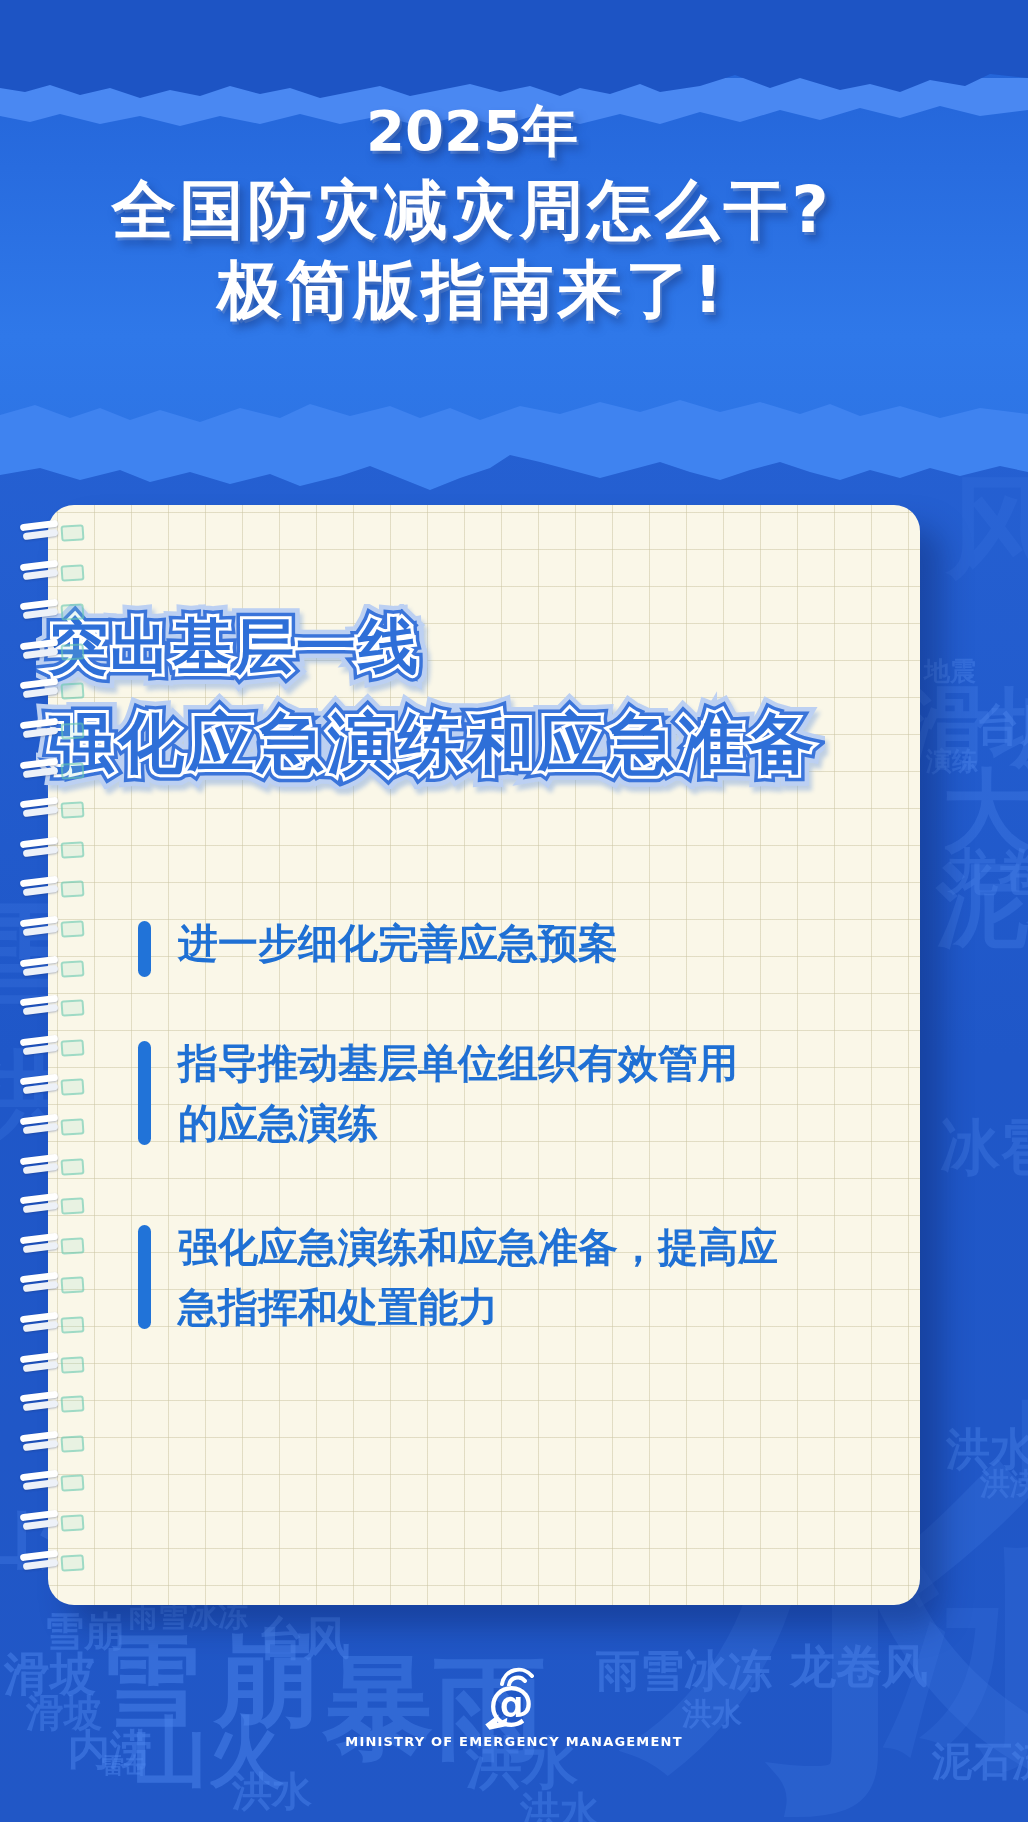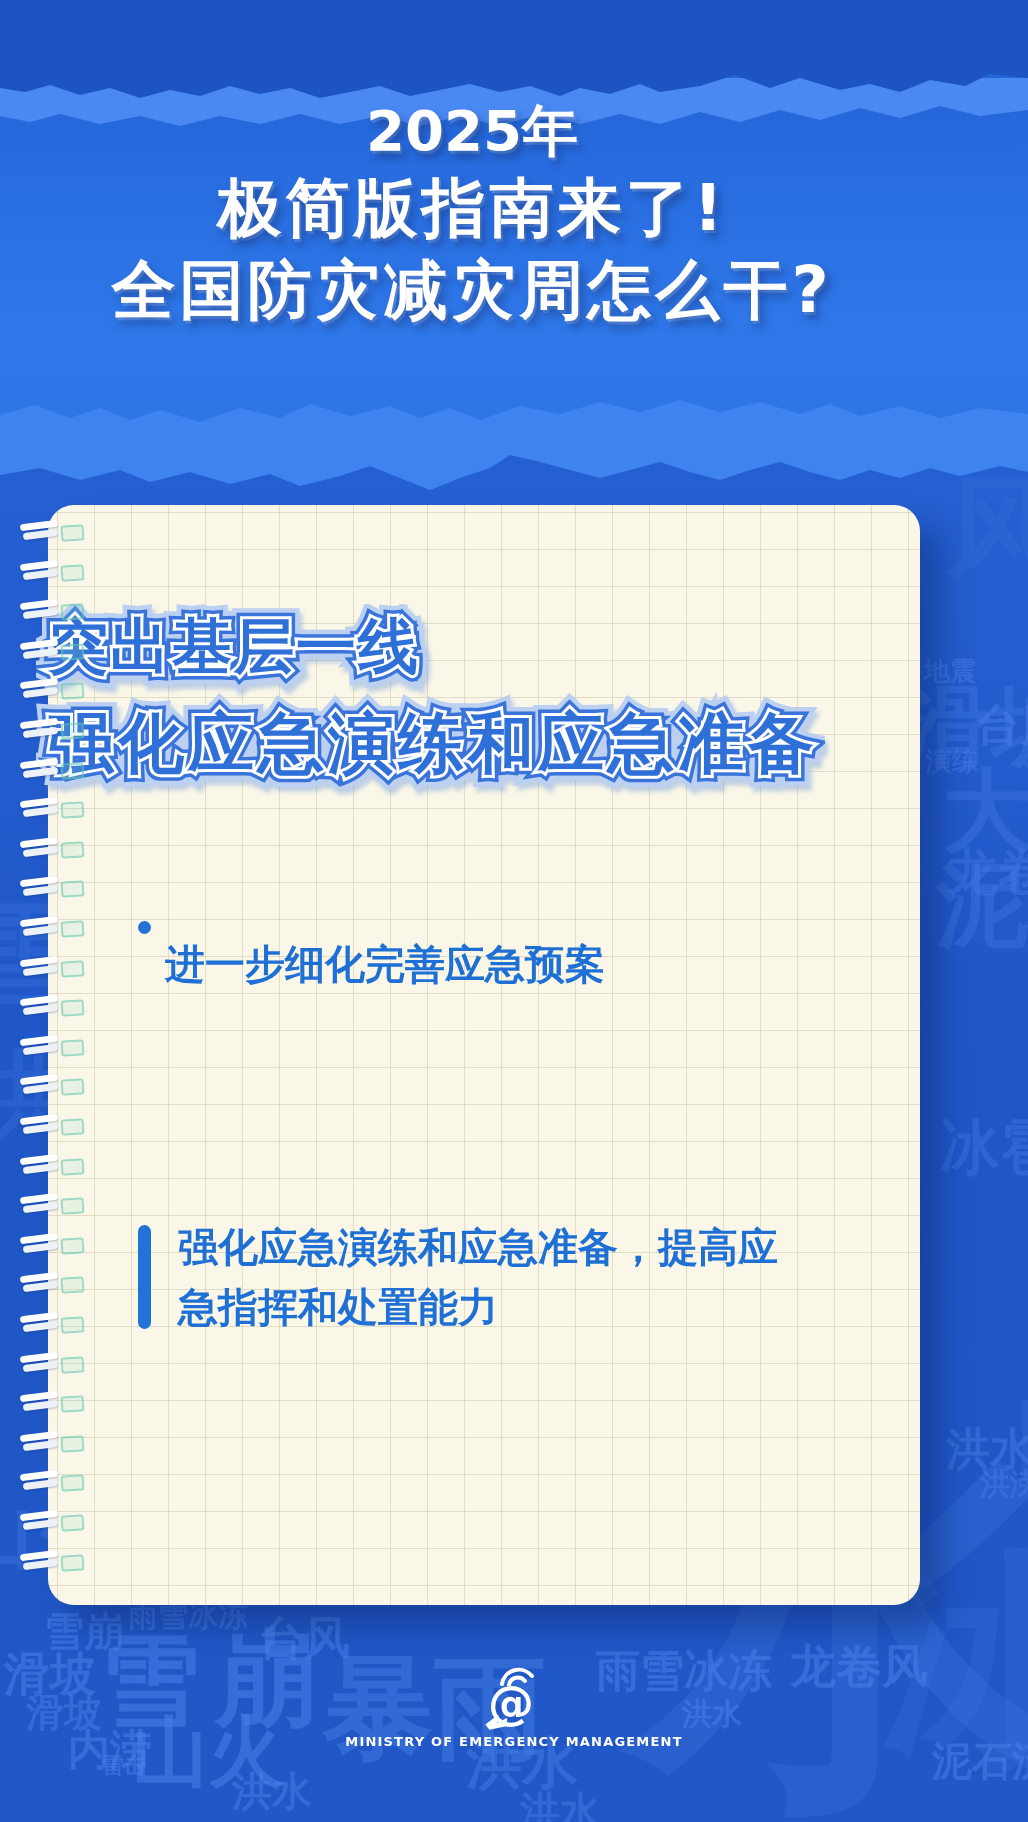--- a/index.html
+++ b/index.html
@@ -45,21 +45,21 @@
   .h2{height:90px;margin-top:12px;}
   .hl{position:absolute;left:0;right:0;top:0;font-weight:900;}
   .h1 .hl{font-size:60px;line-height:82px;letter-spacing:2px;}
   .h2 .hl{font-size:66px;line-height:90px;letter-spacing:4px;}
   .o1{-webkit-text-stroke:22px #bcd0f2;color:#bcd0f2;}
   .o2{-webkit-text-stroke:13px #3a74da;color:#3a74da;}
   .o3{-webkit-text-stroke:6px #ffffff;color:#ffffff;}
   .o4{color:#2e6fd8;}
   
   .bullet{position:absolute;left:90px;display:flex;align-items:flex-start;}
-  .b1{top:408px;flex-direction:column;}
+  .b1{top:408px;}
   .b2{top:528px;}
   .b3{top:712px;}
   .bullet .bar{flex:0 0 13px;width:13px;border-radius:7px;background:#2173d8;margin-top:8px;}
   .b1 .bar{height:56px;}
   .b2 .bar,.b3 .bar{height:104px;}
   .bullet .btxt{margin-left:27px;font-size:40px;line-height:60px;font-weight:900;
     color:#1f70d4;white-space:pre-line;}
   
   #rings{position:absolute;left:0;top:0;width:1028px;height:1822px;z-index:6;pointer-events:none;}
   .ring{position:absolute;left:20px;width:64px;height:24px;}
@@ -124,22 +124,22 @@
       <span class="wm" style="left: -34px; top: 896px; font-size: 110px; opacity: 0.22;">雪</span>
       <span class="wm" style="left: -28px; top: 1046px; font-size: 92px; opacity: 0.2;">洪</span>
       <span class="wm" style="left: 630px; top: 1370px; font-size: 440px; opacity: 0.2;">水</span>
       <span class="wm" style="left: 880px; top: 1540px; font-size: 230px; opacity: 0.16;">冰</span>
       <span class="wm" style="left: 996px; top: 1340px; font-size: 300px; opacity: 0.18;">雪</span>
       <span class="wm" style="left: 946px; top: 470px; font-size: 110px; opacity: 0.15;">风</span>
     </div>
 
   <div class="title-block">
     <div class="t-line t1">2025年</div>
+    <div class="t-line t2">全国防灾减灾周怎么干?</div>
     <div class="t-line t3">极简版指南来了!</div>
-    <div class="t-line t2">全国防灾减灾周怎么干?</div>
   </div>
 
   <div class="card">
     <div class="card-heading">
       <div class="h-line h1">
         <span class="hl o1">突出基层一线</span>
         <span class="hl o2">突出基层一线</span>
         <span class="hl o3">突出基层一线</span>
         <span class="hl o4">突出基层一线</span>
       </div>
@@ -147,20 +147,25 @@
         <span class="hl o1">强化应急演练和应急准备</span>
         <span class="hl o2">强化应急演练和应急准备</span>
         <span class="hl o3">强化应急演练和应急准备</span>
         <span class="hl o4">强化应急演练和应急准备</span>
       </div>
     </div>
 
     <div class="bullet b1">
       <span class="bar"></span>
       <span class="btxt">进一步细化完善应急预案</span>
+    </div>
+    <div class="bullet b2">
+      <span class="bar"></span>
+      <span class="btxt">指导推动基层单位组织有效管用
+的应急演练</span>
     </div>
     <div class="bullet b3">
       <span class="bar"></span>
       <span class="btxt">强化应急演练和应急准备，提高应
 急指挥和处置能力</span>
     </div>
   </div>
 
   <div id="rings">
       <div class="ring" style="top: 520px;">

